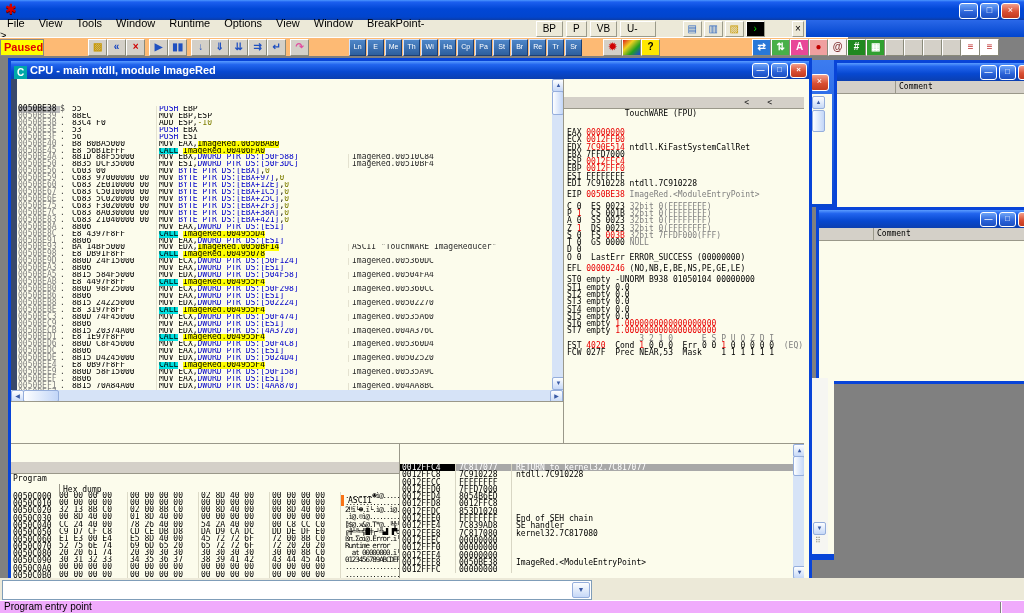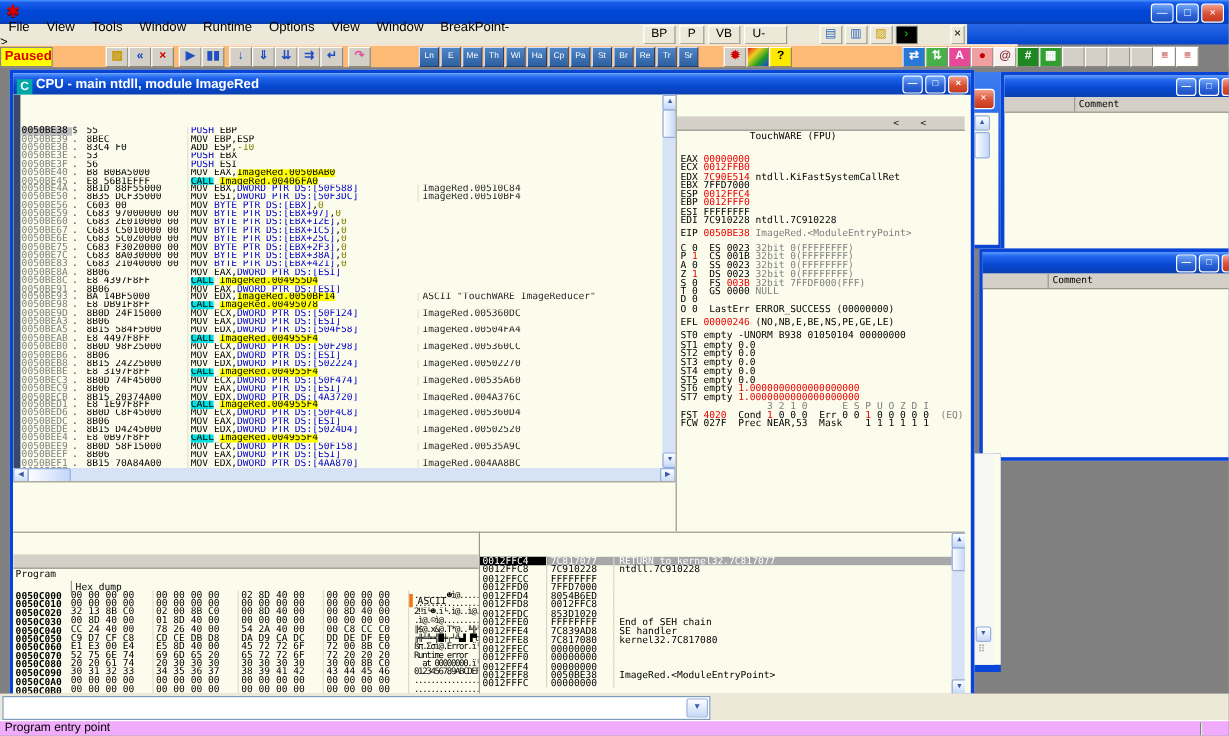--- a/index.html
+++ b/index.html
@@ -57,21 +57,21 @@
   .c-b{display:inline-block;width:84px;overflow:hidden;vertical-align:top;}
   .c-d{display:inline-block;width:189px;overflow:hidden;vertical-align:top;border-left:1px solid #E4E2D0;padding-left:2px;}
   .c-c{display:inline-block;color:#2A2A2A;overflow:hidden;vertical-align:top;border-left:1px solid #E4E2D0;padding-left:3px;}
   .t-k{color:#000}.t-bl{color:#0000C8}.t-ol{color:#7E7E00}.t-g{color:#7F7F7F}
   .t-r{color:#E80000}.t-yb{background:#FFFF00;color:#000}.t-cb{background:#00E0E0;color:#000}
   .rl{height:7.3px;line-height:7.3px;padding-left:3px;}
   .rgap{height:4px;}
   .reg-hdr-btns{position:absolute;right:14px;top:0;font-size:8px;letter-spacing:18px;color:#222;}
   
   .du-r{height:7.15px;line-height:7.15px;}
-  .du-a{display:inline-block;width:44px;padding-left:2px;font-weight:bold;}
+  .du-a{display:inline-block;width:44px;padding-left:2px;}
   .du-g{display:inline-block;width:68px;border-right:1px solid #DDDBC8;padding-left:2px;overflow:hidden;}
   .du-as{display:inline-block;padding-left:4px;font-size:7.5px;letter-spacing:-1.1px;overflow:hidden;width:54px;}
   
   .st-r{height:7.3px;line-height:7.3px;}
   .st-a{display:inline-block;width:53px;padding-left:2px;border-right:1px solid #D8D6C4;}
   .st-v{display:inline-block;width:52px;padding-left:3px;border-right:1px solid #D8D6C4;}
   .st-c{padding-left:4px;}
   .st-r.sel{background:#A8A8A8;color:#fff;}
   .st-r.sel .st-a{background:#000;color:#fff;}
   

